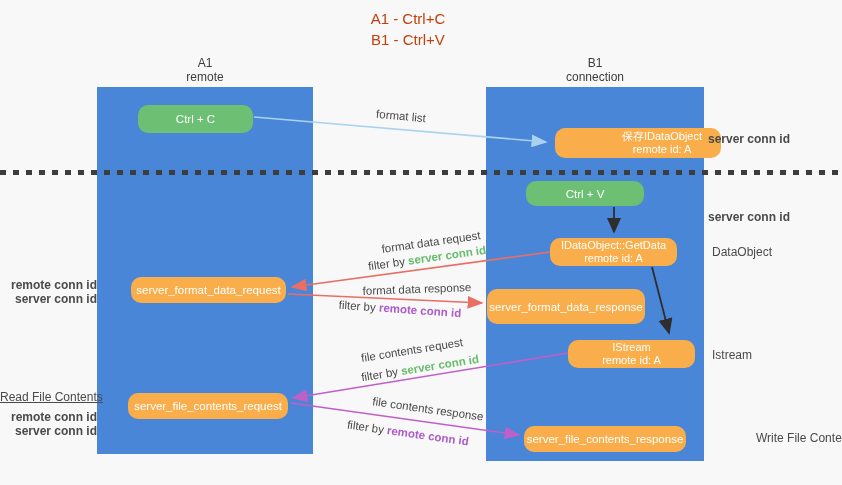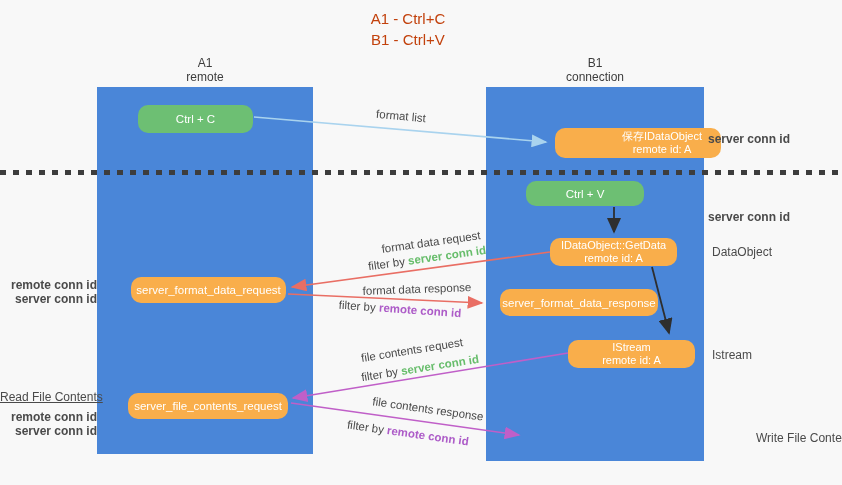--- a/index.html
+++ b/index.html
@@ -83,33 +83,36 @@
 
   <div class="abs box orange" style="left:550px;top:238px;width:127px;height:28px;">
     <span class="l1">IDataObject::GetData</span>
     <span class="l2">remote id: A</span>
   </div>
 
   <div class="abs box orange single" style="left:131px;top:277px;width:155px;height:26px;">
     <span>server_format_data_request</span>
   </div>
 
-  <div class="abs box orange single" style="left:487px;top:289px;width:158px;height:27px;margin-left:13px;">
+  <div class="abs box orange single" style="left:487px;top:289px;width:158px;height:35px;">
     <span>server_format_data_response</span>
   </div>
 
   <div class="abs box orange" style="left:568px;top:340px;width:127px;height:28px;">
     <span class="l1">IStream</span>
     <span class="l2">remote id: A</span>
   </div>
 
   <div class="abs box orange single" style="left:128px;top:393px;width:160px;height:26px;">
     <span>server_file_contents_request</span>
   </div>
 
+  <div class="abs box orange single" style="left:524px;top:426px;width:162px;height:26px;">
+    <span>server_file_contents_response</span>
+  </div>
 
   <div class="abs arrow-label" style="left:326px;top:110px;transform:rotate(5deg);">format list</div>
 
   <div class="abs arrow-label" style="left:356px;top:236px;transform:rotate(-8deg);">format data request</div>
   <div class="abs arrow-label" style="left:352px;top:252px;transform:rotate(-8deg);">
     <span>filter by </span><span class="green-t">server conn id</span>
   </div>
 
   <div class="abs arrow-label" style="left:342px;top:283px;transform:rotate(-2deg);">format data response</div>
   <div class="abs arrow-label" style="left:325px;top:303px;transform:rotate(4deg);">

